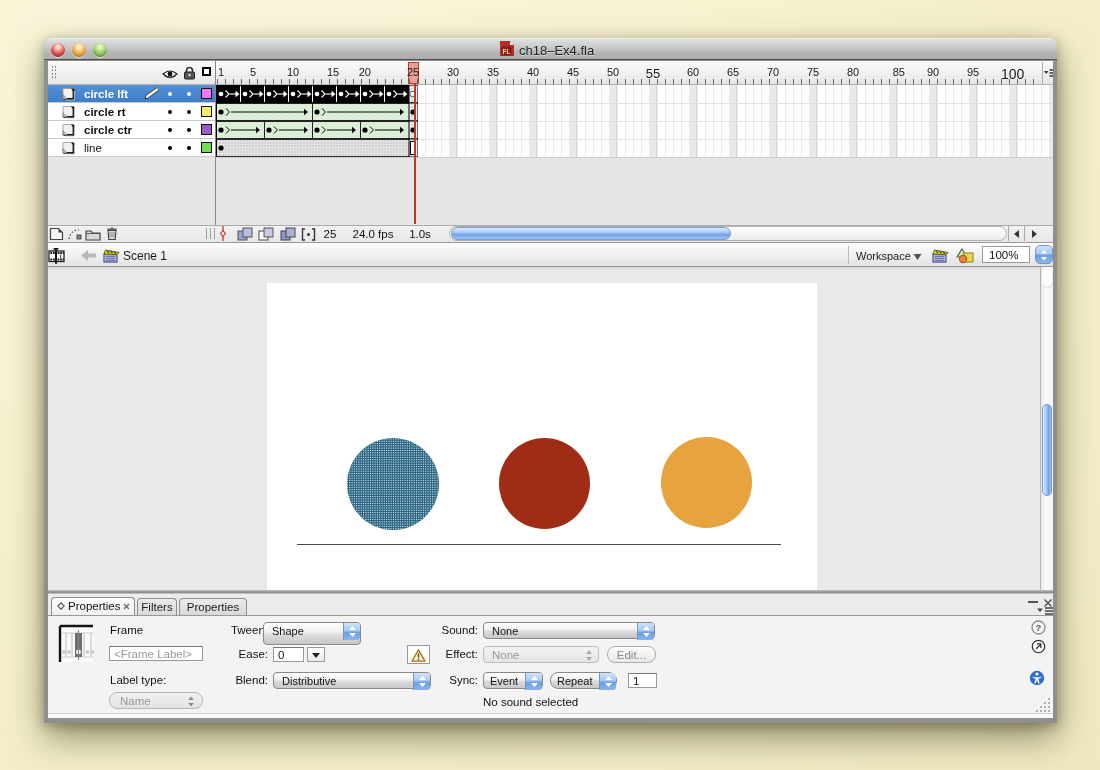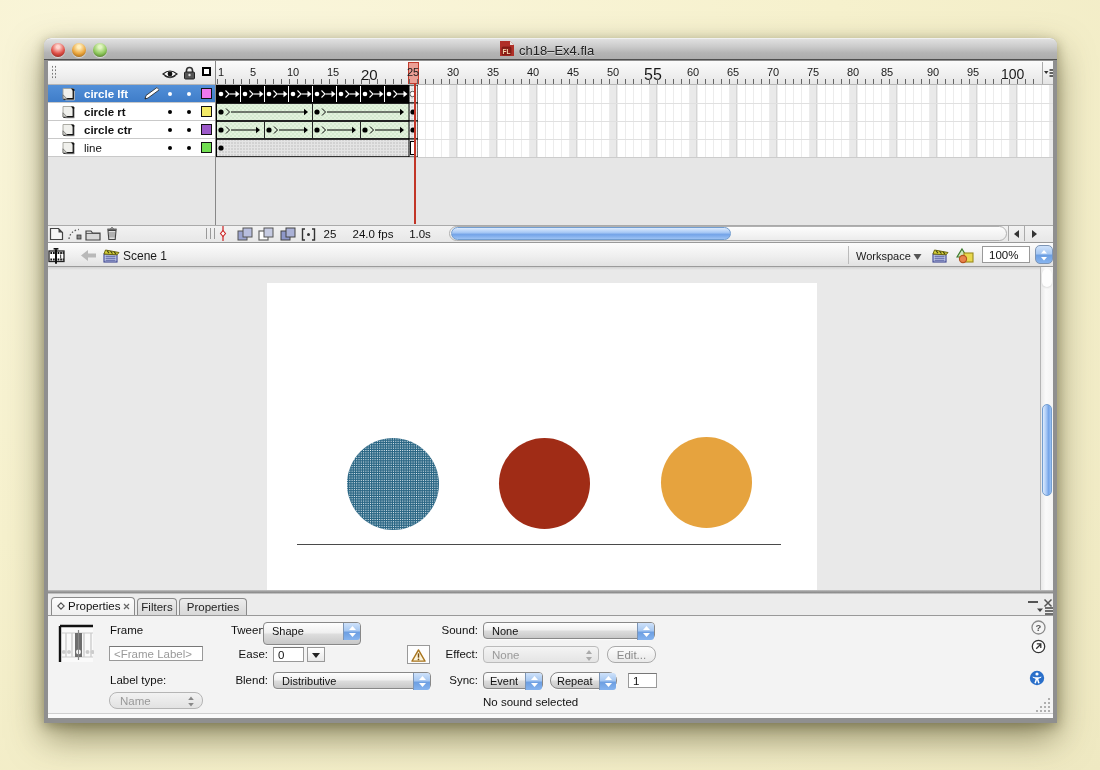--- a/index.html
+++ b/index.html
@@ -34,34 +34,34 @@
     <path d="M3.5 6 V4.5 a3 3 0 0 1 6 0 V6" fill="none" stroke="#333" stroke-width="1.6"></path>
     <rect x="1.5" y="6" width="10" height="7" rx="1" fill="#555" stroke="#222" stroke-width="1"></rect>
     <circle cx="6.5" cy="9" r="1.2" fill="#ddd"></circle>
   </svg>
 <div style="position:absolute;left:202px;top:67px;width:9px;height:9px;background:#fff;border:2px solid #000"></div>
 <div class="abs" style="left:408px;top:62px;width:11px;height:22px;background:#eb9f95;border:1.5px solid #c03b2d"></div>
 <span style="position:absolute;left:209px;top:66px;width:24px;text-align:center;font-size:11px;color:#1a1a1a">1</span>
 <span style="position:absolute;left:241px;top:66px;width:24px;text-align:center;font-size:11px;color:#1a1a1a">5</span>
 <span style="position:absolute;left:281px;top:66px;width:24px;text-align:center;font-size:11px;color:#1a1a1a">10</span>
 <span style="position:absolute;left:321px;top:66px;width:24px;text-align:center;font-size:11px;color:#1a1a1a">15</span>
-<span style="position:absolute;left:361px;top:66px;width:24px;text-align:left;font-size:15px;color:#1a1a1a">20</span>
+<span style="position:absolute;left:347px;top:66px;width:24px;text-align:right;font-size:11px;color:#1a1a1a">20</span>
 <span style="position:absolute;left:401px;top:66px;width:24px;text-align:center;font-size:11px;color:#1a1a1a">25</span>
 <span style="position:absolute;left:441px;top:66px;width:24px;text-align:center;font-size:11px;color:#1a1a1a">30</span>
 <span style="position:absolute;left:481px;top:66px;width:24px;text-align:center;font-size:11px;color:#1a1a1a">35</span>
 <span style="position:absolute;left:521px;top:66px;width:24px;text-align:center;font-size:11px;color:#1a1a1a">40</span>
 <span style="position:absolute;left:561px;top:66px;width:24px;text-align:center;font-size:11px;color:#1a1a1a">45</span>
 <span style="position:absolute;left:601px;top:66px;width:24px;text-align:center;font-size:11px;color:#1a1a1a">50</span>
-<span style="position:absolute;left:641px;top:66px;width:24px;text-align:center;font-size:16px;color:#1a1a1a">55</span>
+<span style="position:absolute;left:641px;top:66px;width:24px;text-align:center;font-size:13px;color:#1a1a1a">55</span>
 <span style="position:absolute;left:681px;top:66px;width:24px;text-align:center;font-size:11px;color:#1a1a1a">60</span>
 <span style="position:absolute;left:721px;top:66px;width:24px;text-align:center;font-size:11px;color:#1a1a1a">65</span>
 <span style="position:absolute;left:761px;top:66px;width:24px;text-align:center;font-size:11px;color:#1a1a1a">70</span>
 <span style="position:absolute;left:801px;top:66px;width:24px;text-align:center;font-size:11px;color:#1a1a1a">75</span>
 <span style="position:absolute;left:841px;top:66px;width:24px;text-align:center;font-size:11px;color:#1a1a1a">80</span>
-<span style="position:absolute;left:881px;top:66px;width:24px;text-align:left;font-size:11px;color:#1a1a1a">85</span>
+<span style="position:absolute;left:881px;top:66px;width:24px;text-align:right;font-size:11px;color:#1a1a1a">85</span>
 <span style="position:absolute;left:921px;top:66px;width:24px;text-align:center;font-size:11px;color:#1a1a1a">90</span>
 <span style="position:absolute;left:961px;top:66px;width:24px;text-align:center;font-size:11px;color:#1a1a1a">95</span>
 <span style="position:absolute;left:1001px;top:66px;width:24px;text-align:left;font-size:14px;color:#1a1a1a">100</span>
 <div class="abs" style="left:217px;top:79px;width:824px;height:5px;background-image:repeating-linear-gradient(90deg,#666 0,#666 1px,transparent 1px,transparent 8px)"></div>
 <div class="abs" style="left:1042px;top:62px;width:1px;height:22px;background:#aaa"></div>
 <div class="abs" style="left:48px;top:84px;width:1005px;height:1px;background:#b5b5b5"></div>
 <div class="abs" style="left:48px;top:85px;width:168px;height:18px;background:linear-gradient(#5390d8,#3f7dc9);border-bottom:1px solid #c9c9c9"></div>
 <svg width="13" height="13" viewBox="0 0 13 13" style="position:absolute;left:62px;top:88px">
     <path d="M1 0.5 h10.5 v10.5 h-10.5 z" fill="#f0f0ec" stroke="#a0a09a" stroke-width="0.9"></path>
     <path d="M11.5 1 v10 h-10" fill="none" stroke="#151515" stroke-width="1.8"></path>

